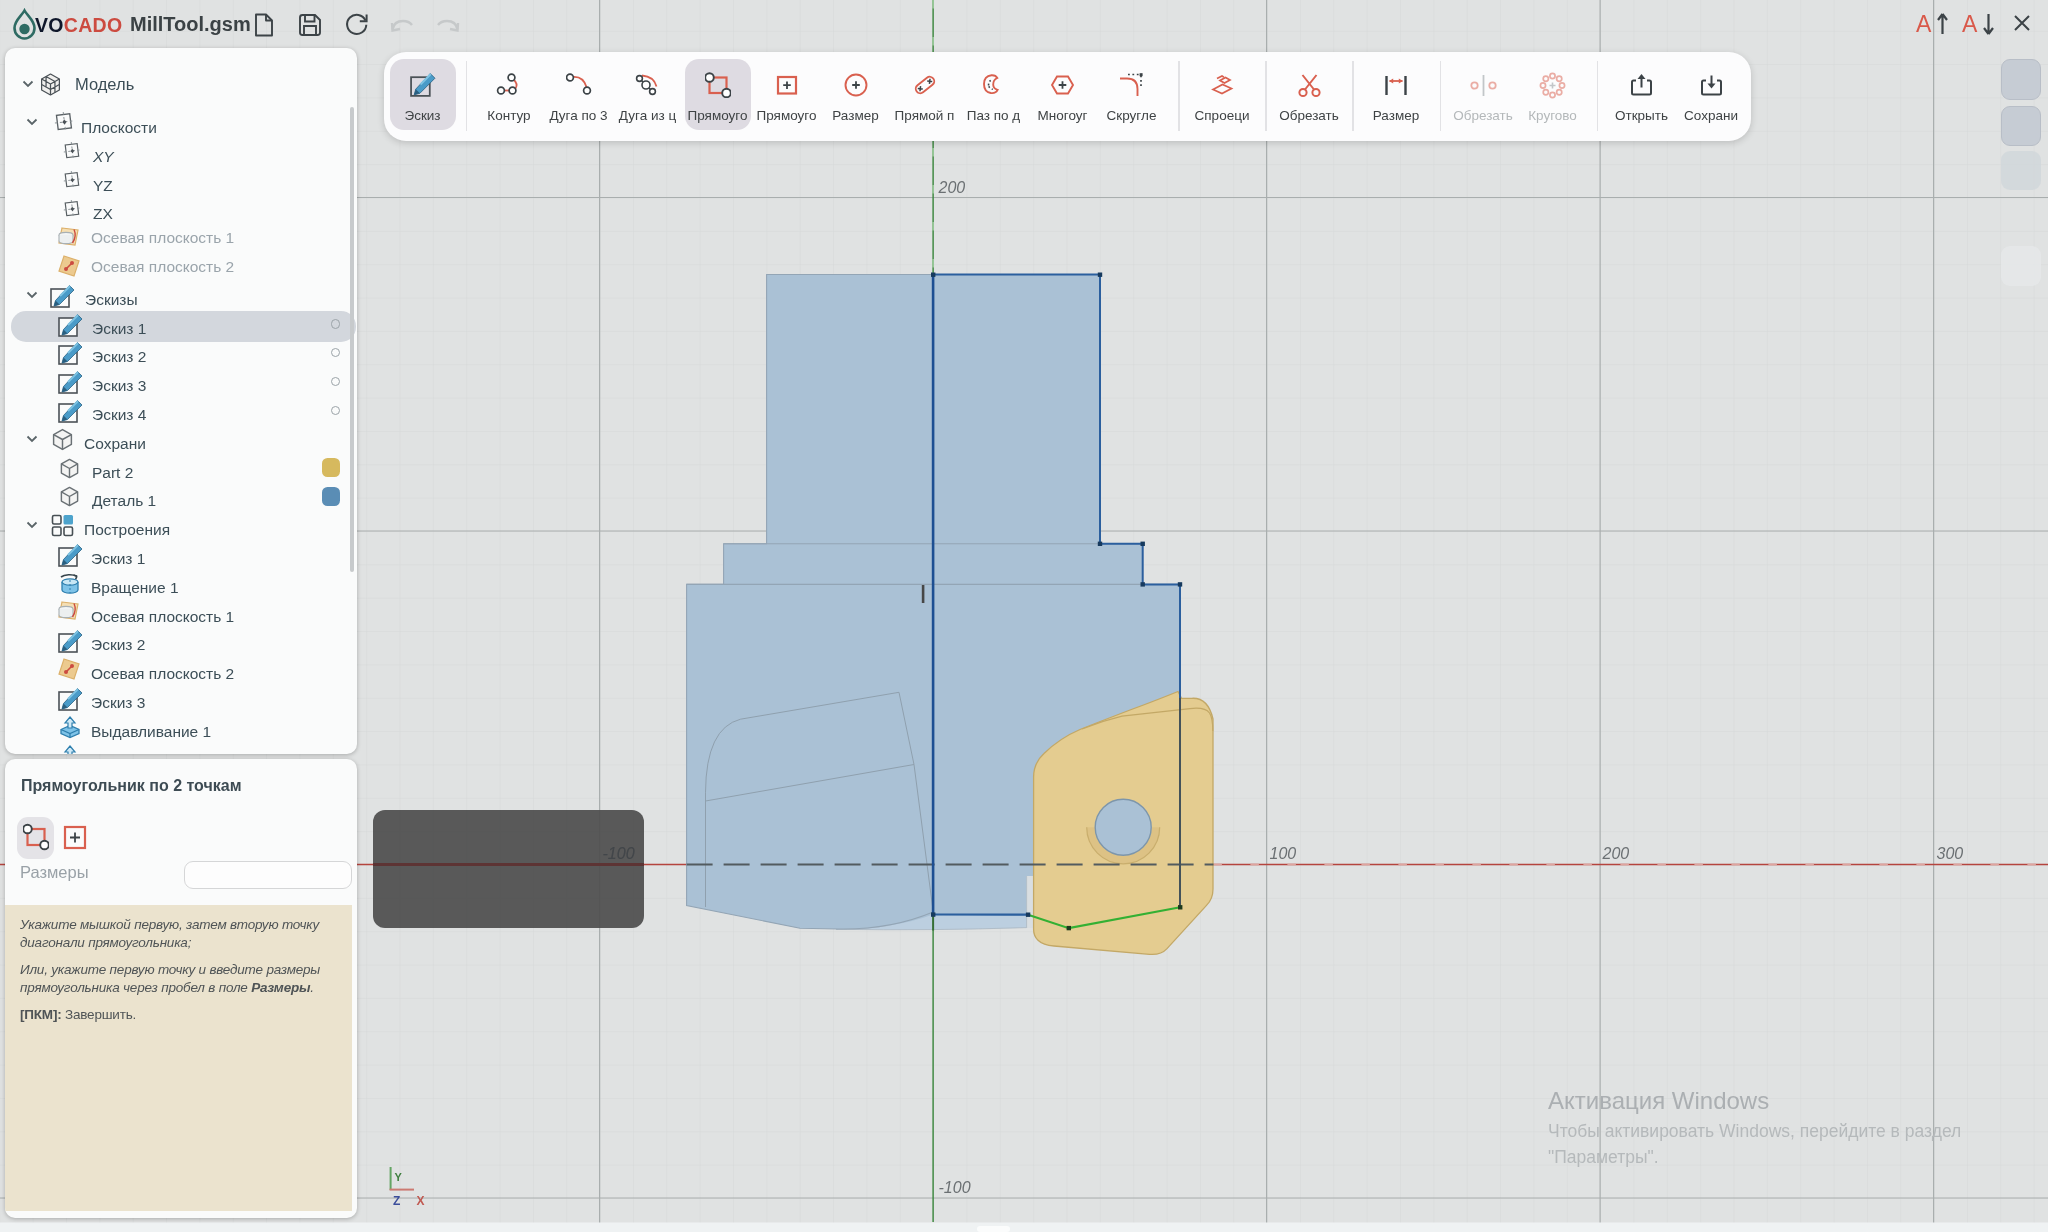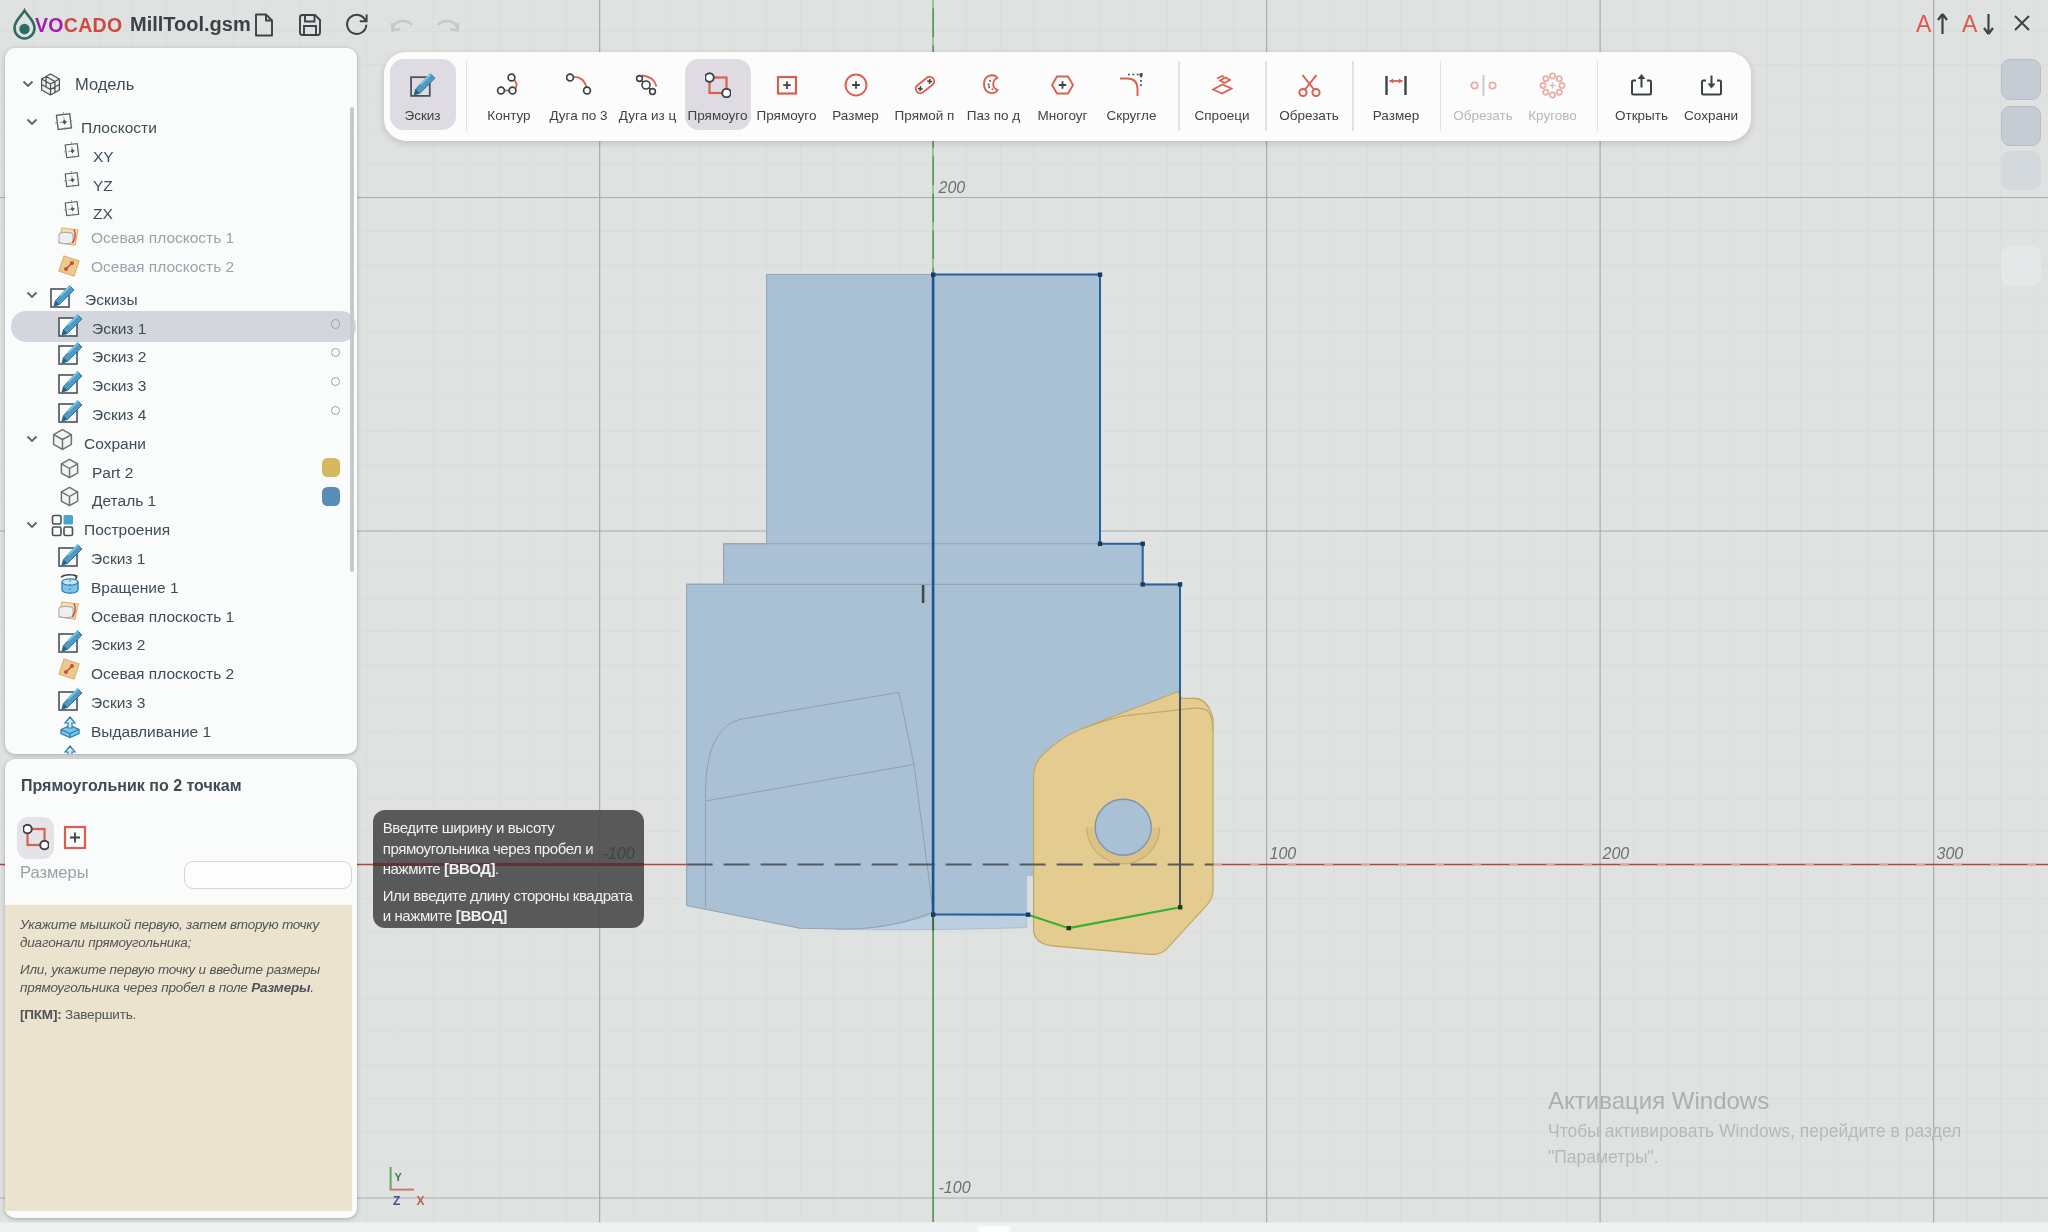--- a/index.html
+++ b/index.html
@@ -144,25 +144,20 @@
     <text x="1548" y="1137" font-size="17.5" fill="#b5b9bb">Чтобы активировать Windows, перейдите в раздел</text>
     <text x="1548" y="1163" font-size="17.5" fill="#b5b9bb">"Параметры".</text>
   </g>
 
   <rect x="0" y="1222.5" width="2048" height="9.5" fill="#eff2f3"></rect>
   <rect x="977" y="1226" width="33" height="6" rx="3" fill="#fbfcfc"></rect>
 </svg>
 
 <div class="abs" style="left:372.8px;top:809.5px;width:270.8px;height:118.5px;background:rgba(80,80,80,0.94);border-radius:12px;"></div>
 <div class="abs" style="left:372.8px;top:863.2px;width:270.8px;height:2.6px;background:#5d3434;"></div>
-<div class="abs" style="left:382.7px;top:818px;width:262px;color:#f2f2f2;font-size:15px;letter-spacing:-0.4px;line-height:20.5px;white-space:nowrap;">
-  Введите ширину и высоту<br>прямоугольника через пробел и<br>нажмите <b>[ВВОД]</b>.
-  <div style="height:6px"></div>
-  Или введите длину стороны квадрата<br>и нажмите <b>[ВВОД]</b>
-</div>
 <div class="abs" style="left:602.5px;top:845px;color:#42464a;font-size:16px;font-style:italic;">-100</div>
 
 <div class="abs" id="treepanel" style="left:5px;top:48px;width:352px;height:706px;background:#fafbfb;border-radius:10px;box-shadow:0 1px 4px rgba(0,0,0,0.25);overflow:hidden;">
 
   <div class="abs" style="left:6px;top:262.5px;width:345px;height:31px;background:#d3d7dd;border-radius:15px;"></div>
 
   <svg class="abs chv" style="left:17px;top:32px" width="12" height="8">
         <path d="M1.5 1.5 L6 6 L10.5 1.5" fill="none" stroke="#5a6468" stroke-width="1.8"></path>
       </svg>
   <svg class="abs chv" style="left:21px;top:70px" width="12" height="8">
@@ -195,21 +190,21 @@
   </svg>
   <div class="ttxt" style="left:76px;top:65px;">Плоскости</div>
 
   <svg class="abs pl2" style="left:58px;top:94px" width="18" height="18" viewBox="0 0 24 24">
         <g transform="rotate(-7 12 12)">
           <rect x="4" y="3" width="16" height="17" fill="#fafbfb" stroke="#5a6165" stroke-width="1.6"></rect>
           <path d="M12.5 0 V24 M1 12 H24" stroke="#8a9296" stroke-width="1.2" stroke-dasharray="3 3" fill="none"></path>
           <path d="M12.5 9 L15 12 L12.5 15 L10 12 Z" fill="#4b5257"></path>
         </g>
       </svg>
-  <div class="ttxt" style="left:88px;top:93.8px;">XY</div>
+  <div class="ttxt" style="left:88px;top:93.8px;font-style:italic;">XY</div>
   <svg class="abs pl2" style="left:58px;top:122.8px" width="18" height="18" viewBox="0 0 24 24">
         <g transform="rotate(-7 12 12)">
           <rect x="4" y="3" width="16" height="17" fill="#fafbfb" stroke="#5a6165" stroke-width="1.6"></rect>
           <path d="M12.5 0 V24 M1 12 H24" stroke="#8a9296" stroke-width="1.2" stroke-dasharray="3 3" fill="none"></path>
           <path d="M12.5 9 L15 12 L12.5 15 L10 12 Z" fill="#4b5257"></path>
         </g>
       </svg>
   <div class="ttxt" style="left:88px;top:122.6px;">YZ</div>
   <svg class="abs pl2" style="left:58px;top:151.6px" width="18" height="18" viewBox="0 0 24 24">
         <g transform="rotate(-7 12 12)">
@@ -596,21 +591,21 @@
   </div>
 </div>
 
 <div class="abs" id="header" style="left:0;top:0;width:2048px;height:48px;">
 
   <svg class="abs" style="left:11px;top:8px" width="27" height="33" viewBox="0 0 27 33">
     <path d="M13.5 2.5 C10.5 8 3.5 12.5 3.5 20 A10 10.5 0 0 0 23.5 20 C23.5 12.5 16.5 8 13.5 2.5 Z" fill="none" stroke="#2e6b63" stroke-width="2.6"></path>
     <circle cx="13.5" cy="21" r="5.2" fill="#2e6b63"></circle>
   </svg>
   <div class="abs" style="left:35px;top:14px;font-size:19.5px;font-weight:bold;letter-spacing:0.3px;">
-    <span style="color:#a21caf">VO</span><span style="color:#cc4b40">CADO</span>
+    <span style="color:#0f172a">VO</span><span style="color:#cc4b40">CADO</span>
   </div>
   <div class="abs" style="left:130px;top:13px;font-size:20px;font-weight:bold;color:#3b4245;">MillTool.gsm</div>
 
   <svg class="abs" style="left:253px;top:13px" width="22" height="24" viewBox="0 0 22 24">
     <path d="M3 1.5 H13 L19 7.5 V22.5 H3 Z" fill="none" stroke="#3c4347" stroke-width="1.9" stroke-linejoin="round"></path>
     <path d="M13 1.5 V7.5 H19" fill="none" stroke="#3c4347" stroke-width="1.9" stroke-linejoin="round"></path>
   </svg>
 
   <svg class="abs" style="left:298px;top:13px" width="24" height="24" viewBox="0 0 24 24">
     <path d="M2 4.5 Q2 2 4.5 2 H17 L22 7 V19.5 Q22 22 19.5 22 H4.5 Q2 22 2 19.5 Z" fill="none" stroke="#3c4347" stroke-width="1.9"></path>

